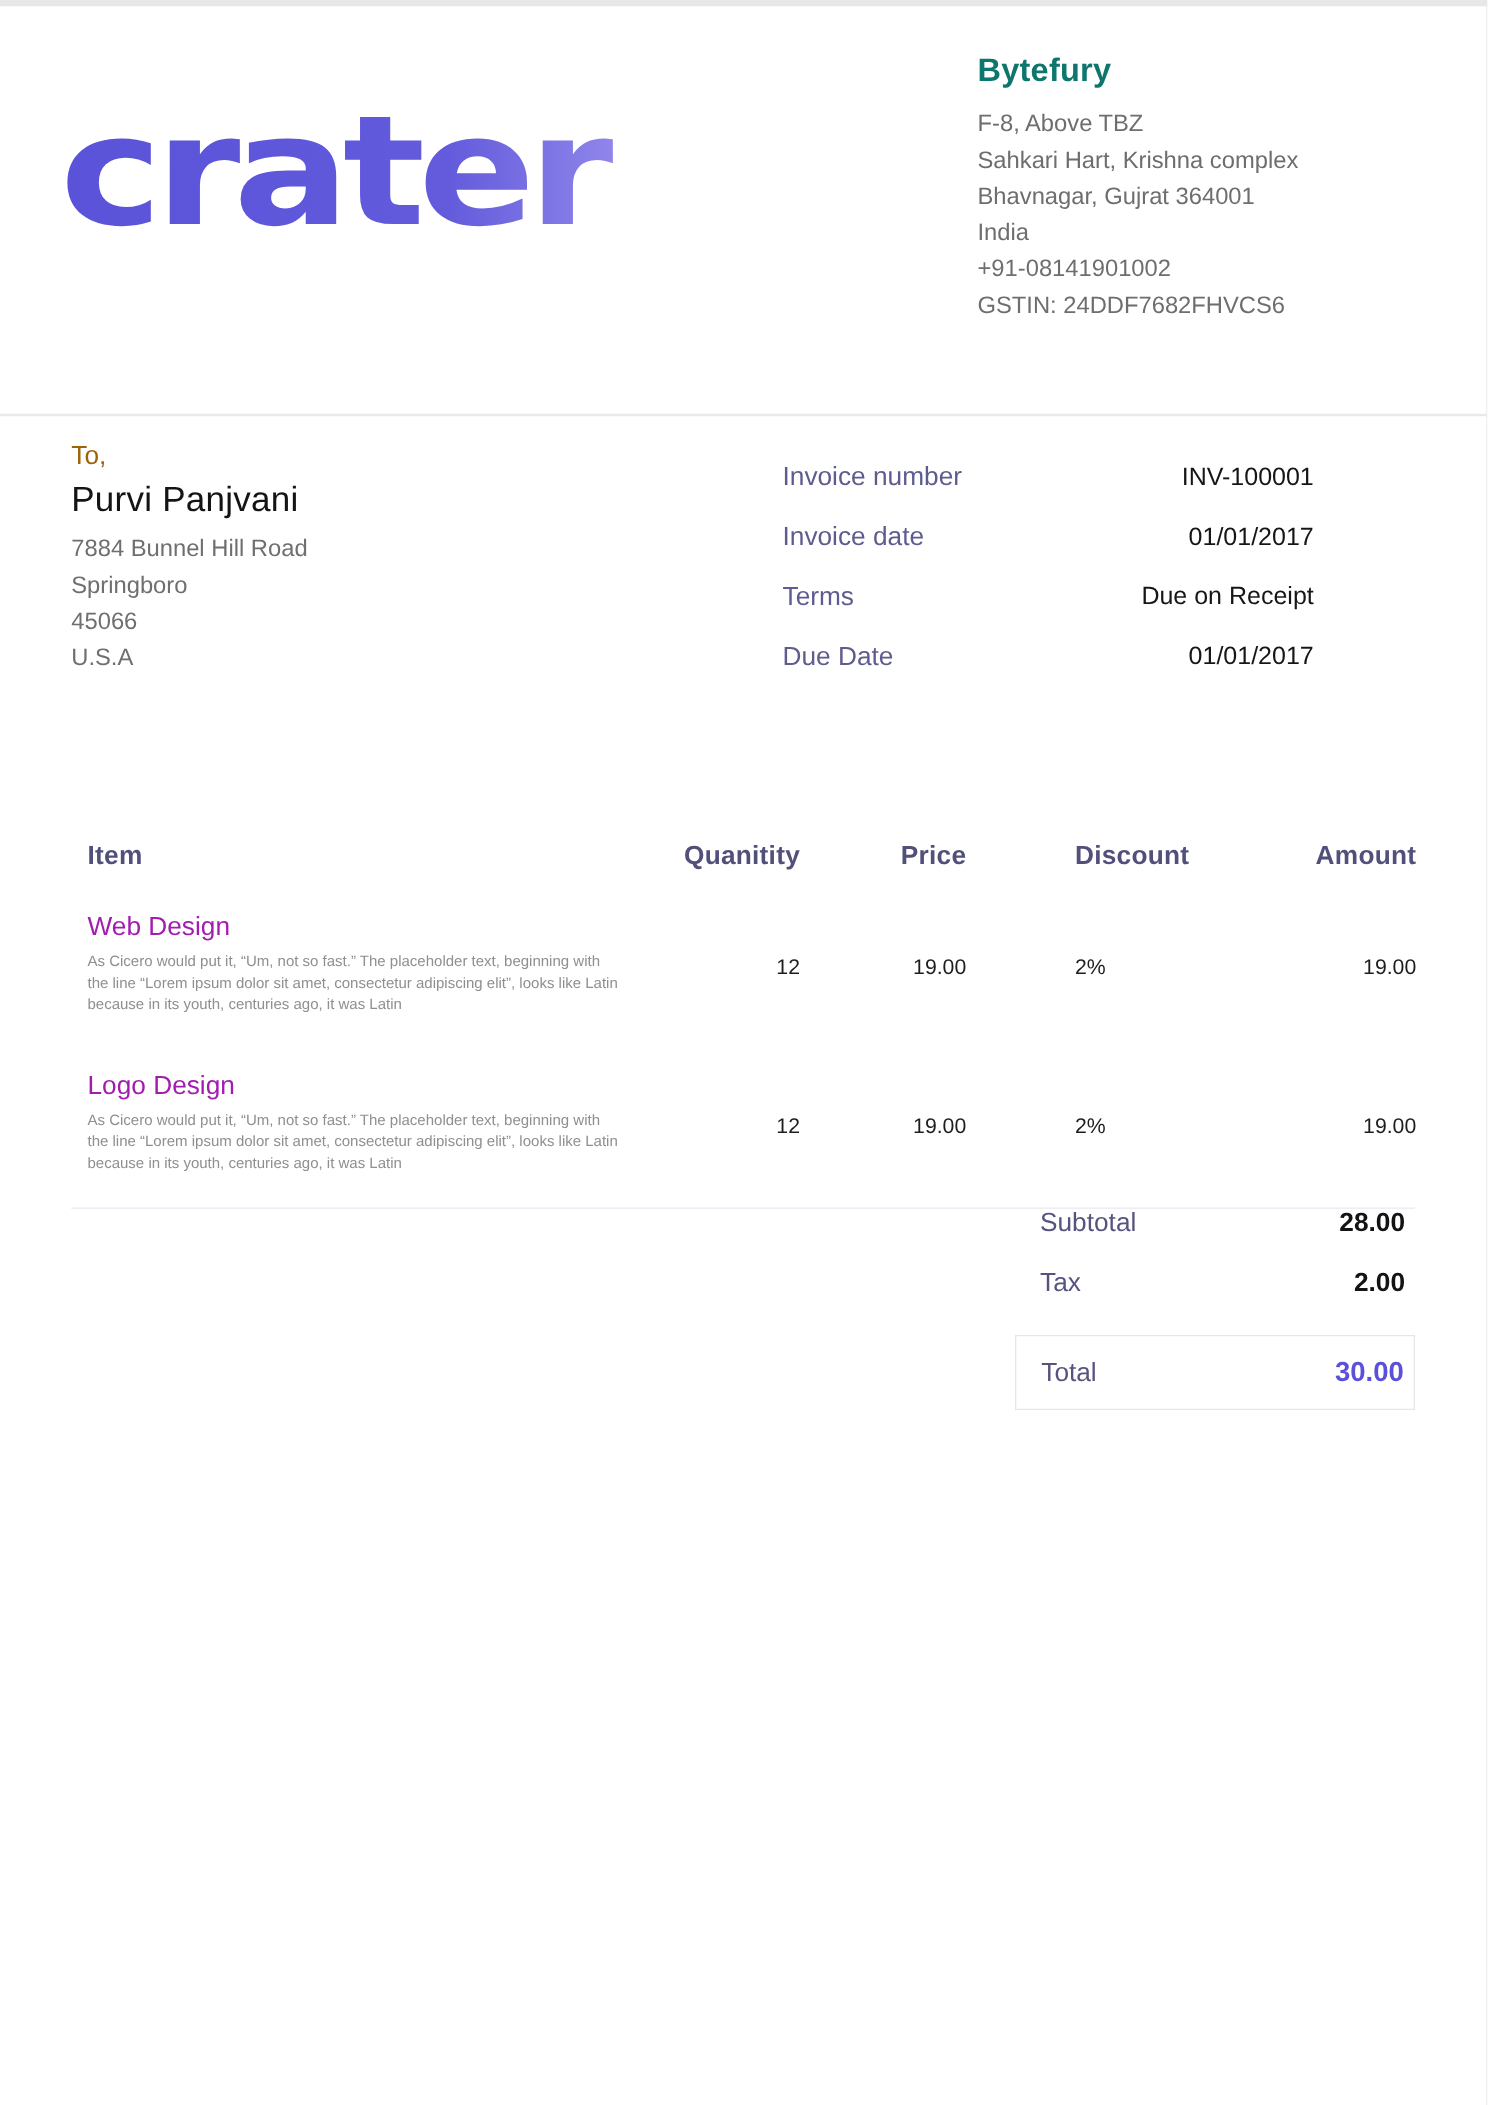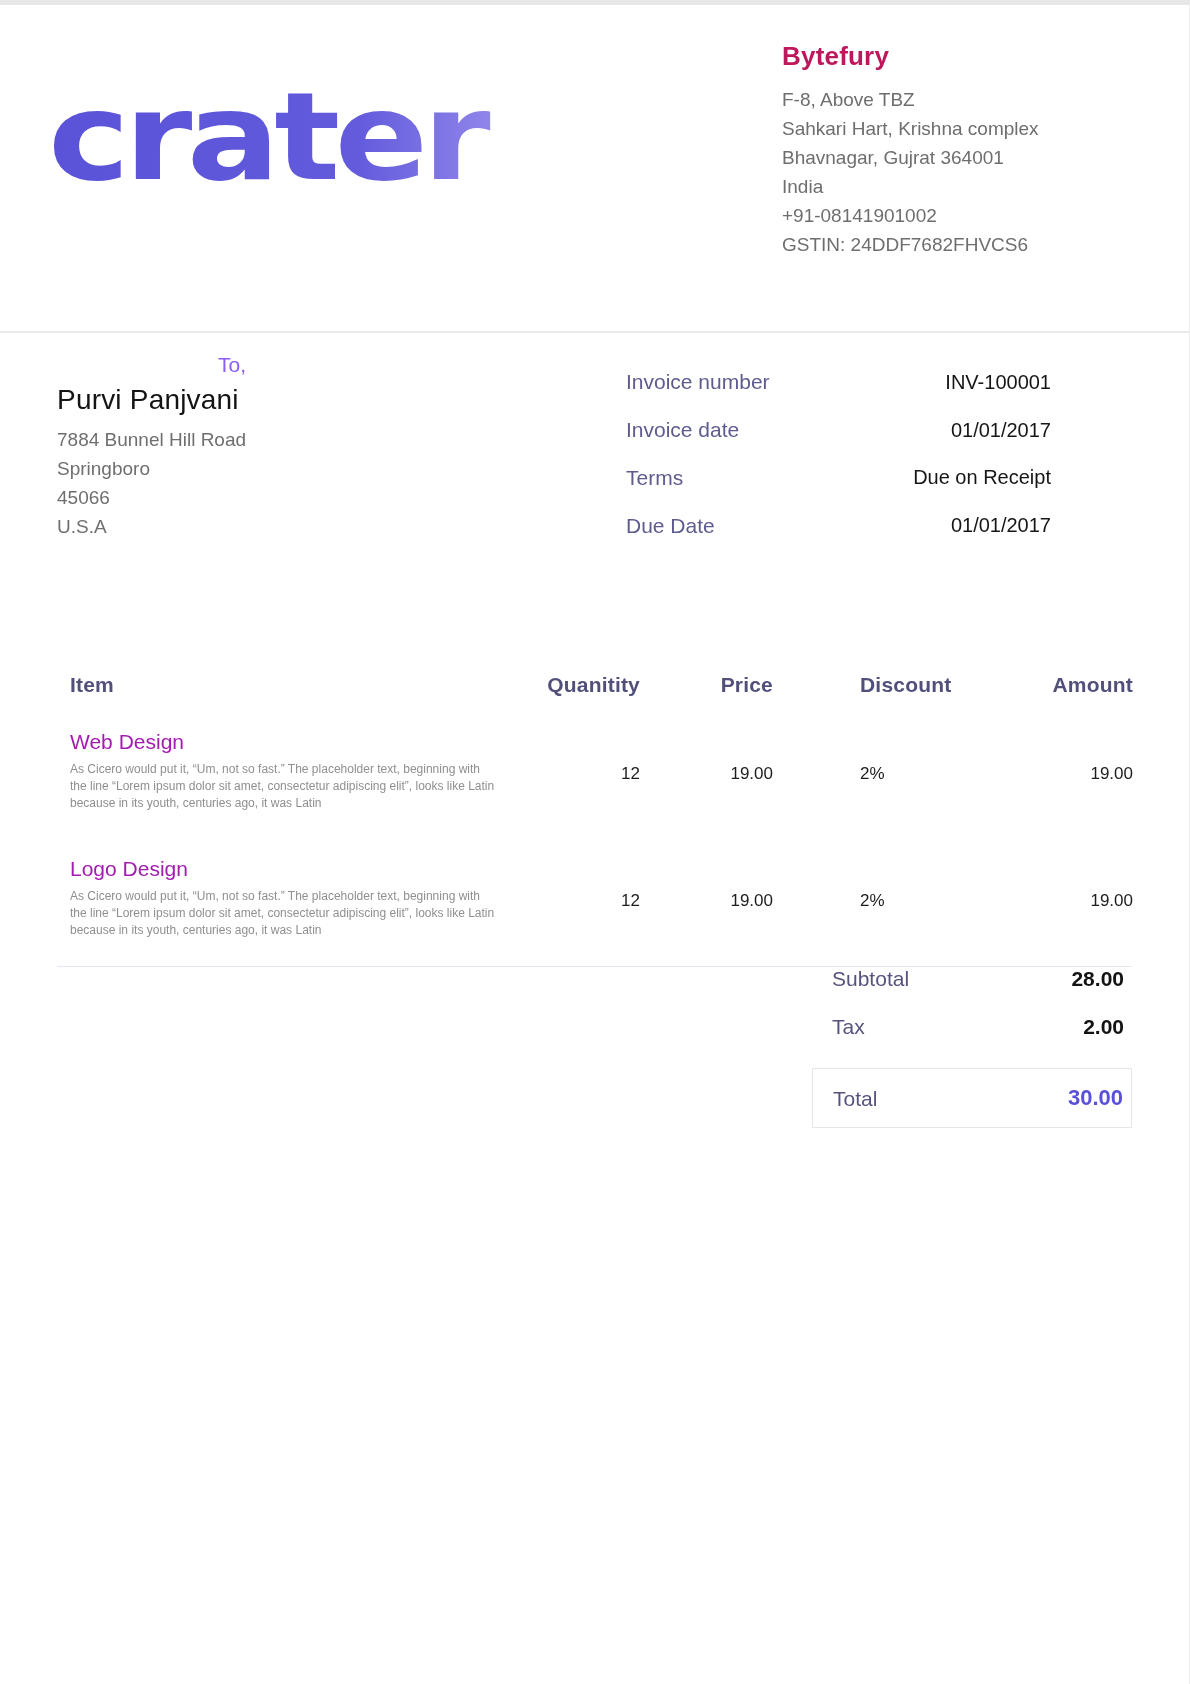--- a/index.html
+++ b/index.html
@@ -13,28 +13,28 @@
 
   
   .hdr {
     display:flex; justify-content:space-between;
     padding:30px 57px 0 48px; height:328px;
     border-bottom:2px solid #e9e9e9;
   }
   .logo-wrap { padding-top:42px; }
   .logo-wrap svg { overflow:visible; display:block; }
   .company { width:350px; padding-top:6px; }
-  .company-name { font-size:26px; font-weight:700; color:#be185d; letter-spacing:.2px; margin-bottom:13px; }
+  .company-name { font-size:26px; font-weight:700; color:#0f766e; letter-spacing:.2px; margin-bottom:13px; }
   .company-line { font-size:19px; line-height:29px; color:#6e6e6e; }
 
   
   .main { padding:0 57px; }
 
   .billing { display:flex; margin-top:20px; }
-  .to-label { font-size:21px; color:#8b5cf6; margin-bottom:7px;text-align:right; }
+  .to-label { font-size:21px; color:#a16207; margin-bottom:7px; }
   .to-name  { font-size:28px; font-weight:500; color:#141414; margin-bottom:9px; letter-spacing:.2px; }
   .to-line  { font-size:19px; line-height:29px; color:#6f6f6f; }
 
   .meta {
     margin-left:auto; width:425px; margin-right:81px; margin-top:14px;
     display:grid; grid-template-columns:auto 1fr; row-gap:17px; align-items:center;
   }
   .meta-label { font-size:21px; color:#5e5c8e; }
   .meta-value { font-size:20px; color:#161616; text-align:right; }
 

